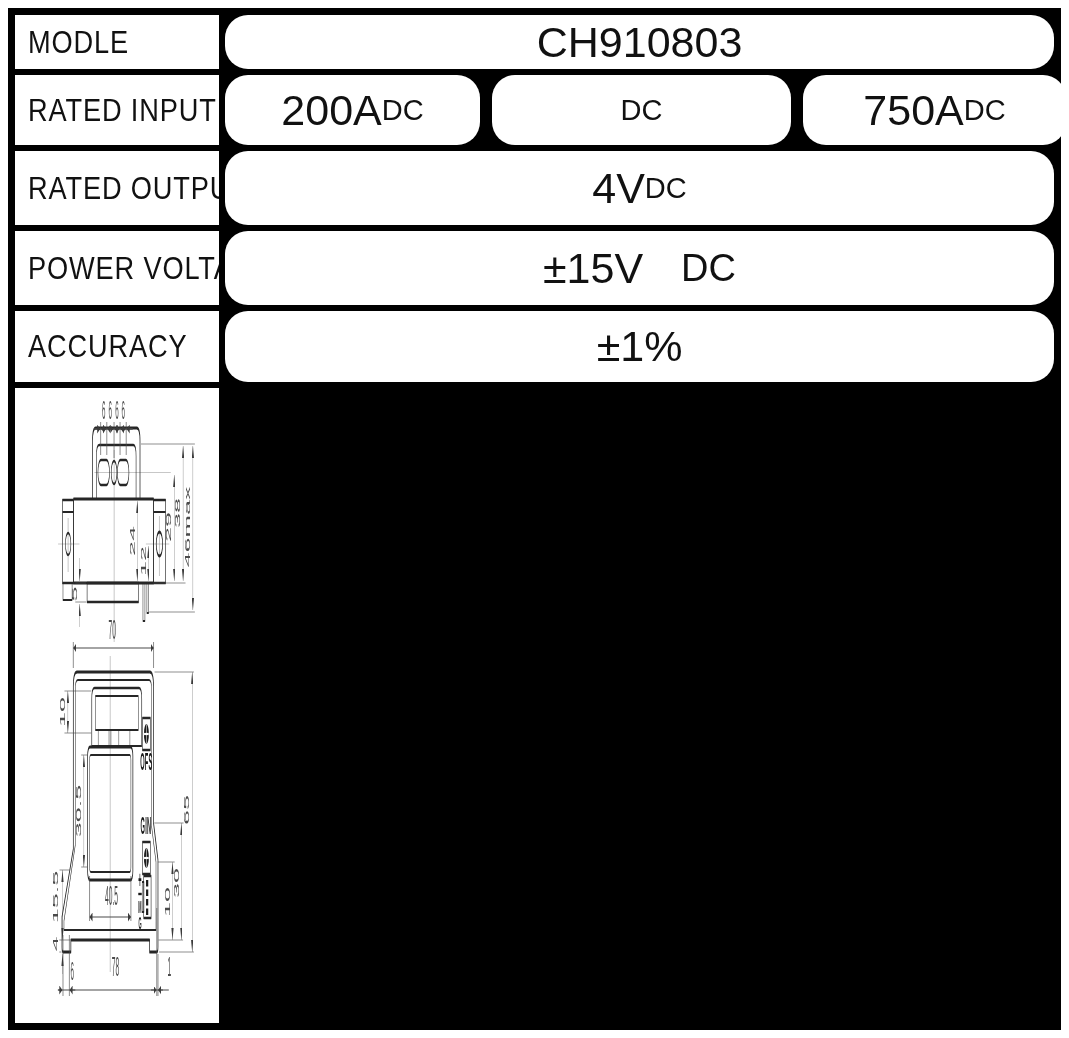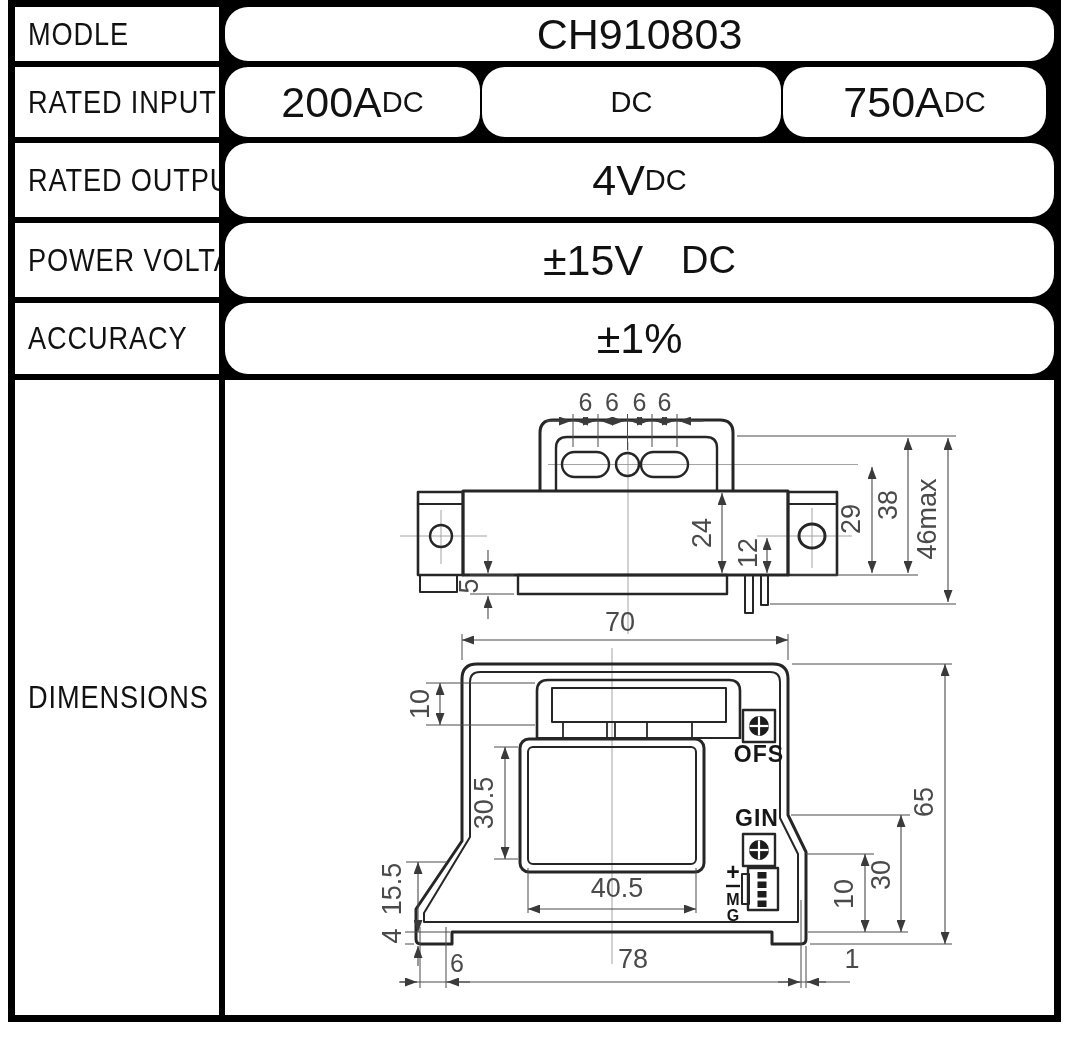--- a/index.html
+++ b/index.html
@@ -1,35 +1,35 @@
 <!DOCTYPE html>
 <html><head>
 <meta charset="utf-8">
 <style>
   html,body{margin:0;padding:0;background:#ffffff;}
   .sheet{
     position:relative;width:1069px;height:1038px;background:#ffffff;
     font-family:"Liberation Sans", sans-serif;color:#111;overflow:hidden;
   }
   .tbl{
-    position:absolute;left:8px;top:0;width:1053px;height:1022px;
+    position:absolute;left:8px;top:8px;width:1053px;height:1022px;
     box-sizing:border-box;border:7px solid #000;background:#000;
     display:grid;grid-template-columns:204px 829px;
     grid-template-rows:54px 70px 74px 74px 71px 635px;gap:6px;
   }
   .cell{background:#fff;display:flex;align-items:center;overflow:hidden;}
   .lbl{padding-left:13px;}
   .lbl span{
     font-size:32px;letter-spacing:1px;white-space:nowrap;
     display:inline-block;transform:scaleX(0.85);transform-origin:left center;
   }
   .val{justify-content:center;font-size:43px;border-radius:23px;}
   .val .sub{font-size:29px;letter-spacing:0px;}
   .val .unit-mid{font-size:38px;margin-left:38px;}
-  .in-row{background:#000;display:grid;grid-template-columns:255px 299px 263px;gap:2px;}
+  .in-row{background:#000;display:grid;grid-template-columns:255px 299px 263px;gap:12px;}
   .dims-cell{position:relative;padding:0;}
   .dims-cell svg{display:block;width:100%;height:100%;}
   
   .st{stroke:#262626;fill:none;stroke-linejoin:round;stroke-linecap:butt;}
   .w3{stroke-width:3px;} .w26{stroke-width:2.6px;} .w24{stroke-width:2.4px;}
   .w2{stroke-width:2px;} .w18{stroke-width:1.8px;}
   .ext{stroke:#4a4a4a;stroke-width:1px;fill:none;}
   .dim{stroke:#4a4a4a;stroke-width:1.1px;fill:none;}
   .cl{stroke:#9a9a9a;stroke-width:0.9px;fill:none;}
   .dt{font-family:"Liberation Sans",sans-serif;font-size:27px;fill:#4a4a4a;}
@@ -84,23 +84,20 @@
         <span class="unit-mid">DC</span>
     </div>
 
     <div class="cell lbl">
       <span>ACCURACY</span>
     </div>
     <div class="cell val">
       <span>±1%</span>
     </div>
 
-    <div class="cell lbl">
-      <span>DIMENSIONS</span>
-    </div>
     <div class="cell dims-cell">
       <svg viewBox="225 388 829 635" preserveAspectRatio="none">
         <defs>
           <marker id="arw" markerWidth="12" markerHeight="9" refX="12" refY="4.5" orient="auto-start-reverse" markerUnits="userSpaceOnUse">
             <path d="M0,0 L12,4.5 L0,9 Z" fill="#3a3a3a"></path>
           </marker>
         </defs>
 
         <g>
 

